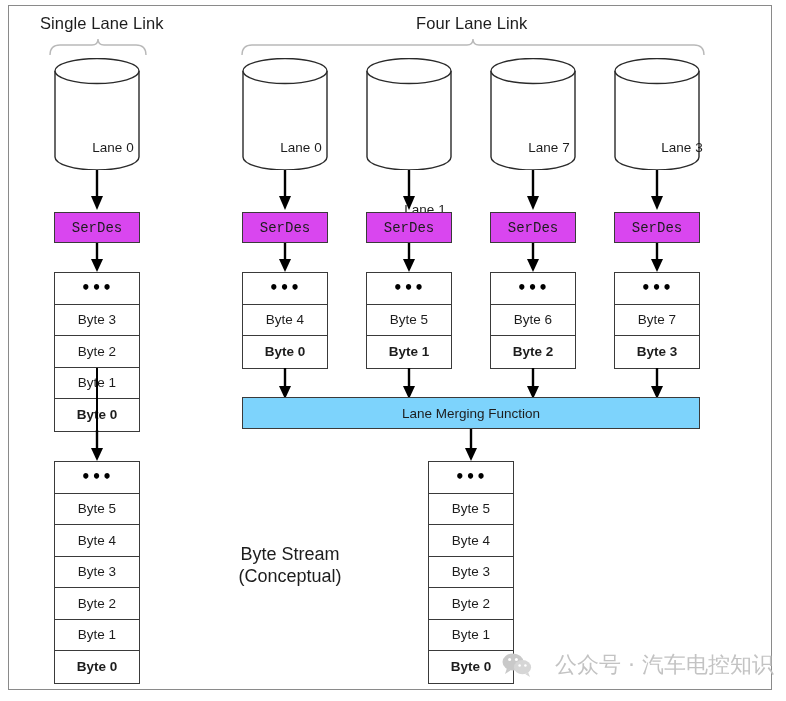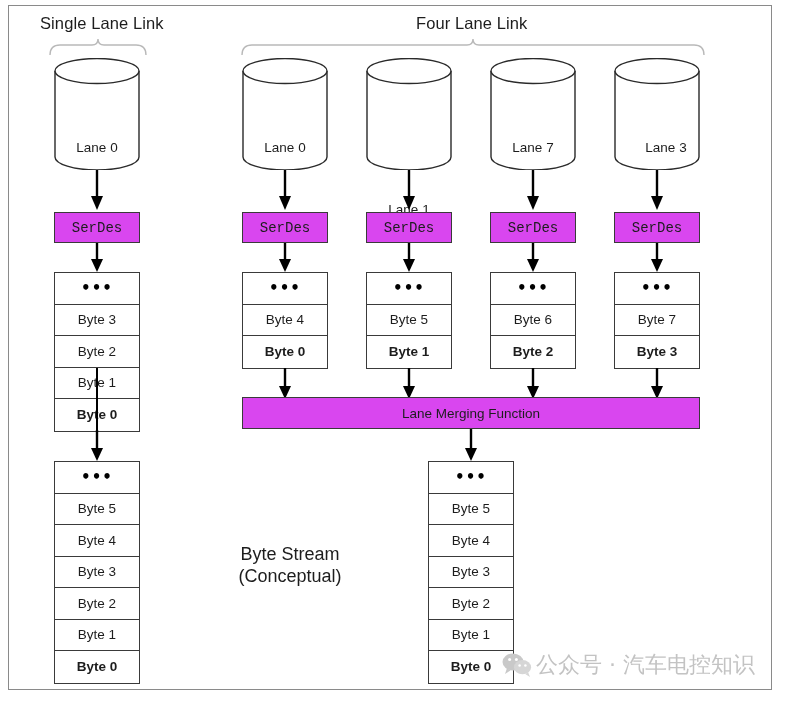--- a/index.html
+++ b/index.html
@@ -49,20 +49,21 @@
     position: absolute;
   }
   .cyl-label {
     position: absolute;
     left: 0;
     width: 100%;
     text-align: center;
     font-size: 13.5px;
     color: #1d1d1d;
     pointer-events: none;
+    padding-left: 16px;
   }
 
   
   .box {
     position: absolute;
     box-sizing: border-box;
     border: 1.4px solid #3a3a3a;
     background: #d946ef;
     display: flex;
     align-items: center;
@@ -103,21 +104,21 @@
     color: #000;
     font-weight: 700;
     font-family: "DejaVu Sans", sans-serif;
   }
 
   
   .merge-bar {
     position: absolute;
     box-sizing: border-box;
     border: 1.4px solid #3a3a3a;
-    background: #d946ef;
+    background: #7dd3fc;
     display: flex;
     align-items: center;
     justify-content: center;
     font-size: 13.5px;
     color: #1d1d1d;
   }
 
   
   .arrow {
     position: absolute;
@@ -136,21 +137,21 @@
     line-height: 22px;
     color: #1d1d1d;
     white-space: nowrap;
   }
 
   
   .watermark {
     position: absolute;
     display: flex;
     align-items: center;
-    gap: 4px;
+    gap: 23px;
     color: #c3c3c3;
     font-size: 22px;
     font-family: "DejaVu Sans", sans-serif;
     white-space: nowrap;
     user-select: none;
   }
   .wechat-icon {
     position: relative;
     width: 30px;
     height: 26px;

